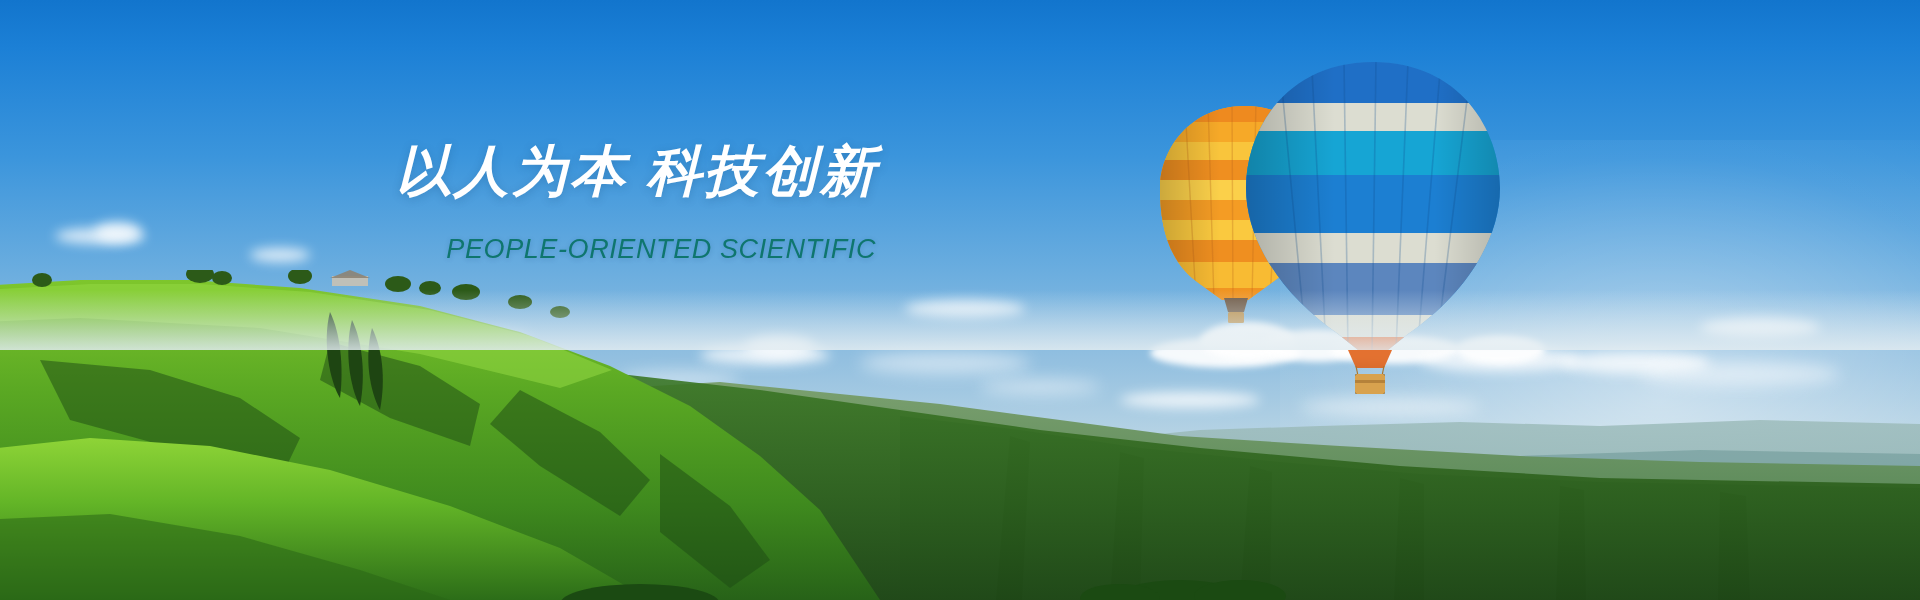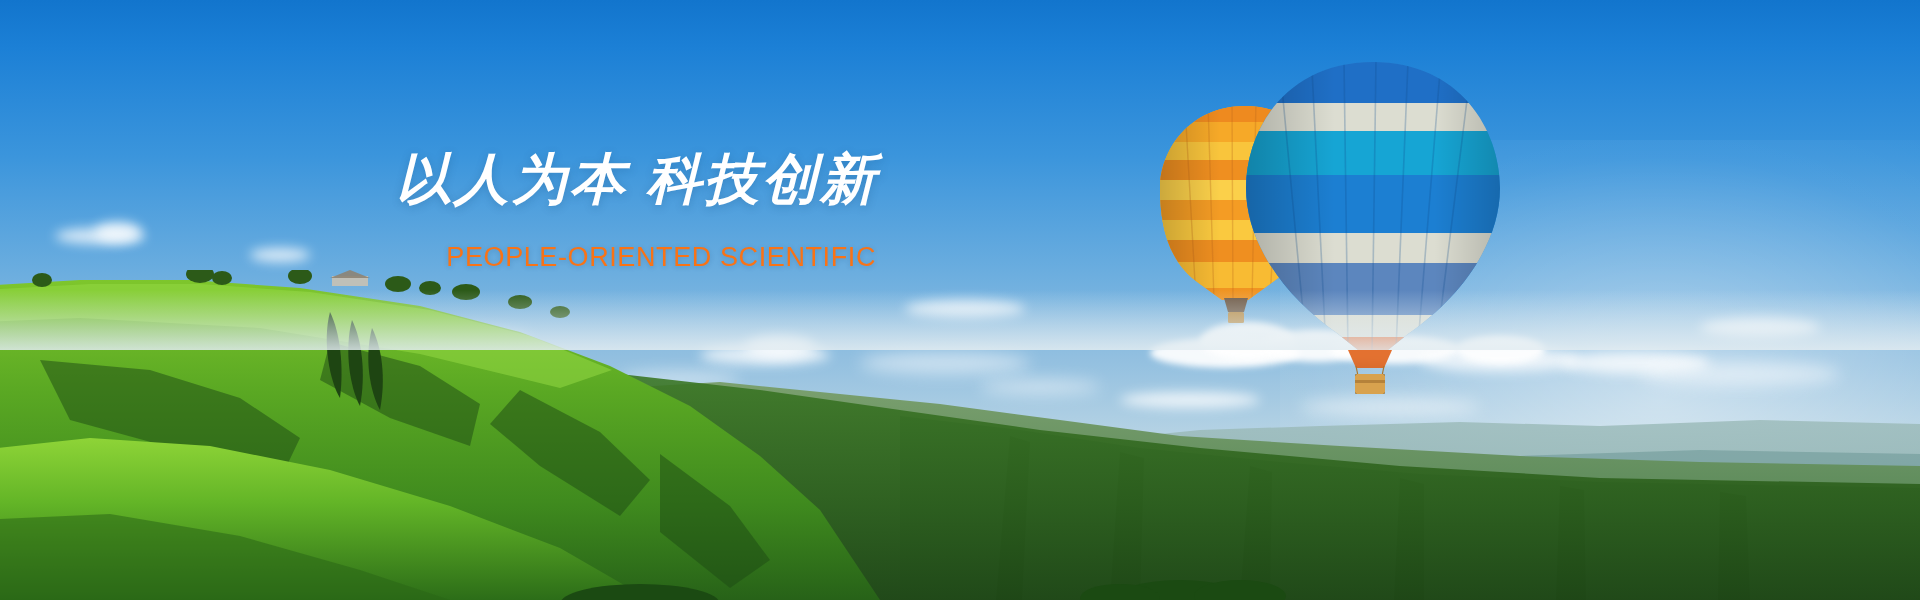--- a/index.html
+++ b/index.html
@@ -70,21 +70,21 @@
     bottom: 250px;
     width: 1920px;
     height: 60px;
     background: linear-gradient(to bottom, rgba(233,240,243,0) 0%, rgba(226,236,241,0.85) 100%);
   }
 
   
   .copy {
     position: absolute;
     left: 0;
-    top: 12px;
+    top: 4px;
     width: 1100px;
     height: 432px;
     pointer-events: none;
   }
   .headline {
     position: absolute;
     left: 396px;
     top: 140px;
     font-size: 55px;
     font-weight: bold;
@@ -94,27 +94,28 @@
     line-height: 1;
     white-space: nowrap;
     text-shadow: 0 2px 8px rgba(20,70,120,0.25);
   }
   .subtitle {
     position: absolute;
     left: 396px;
     top: 228px;
     width: 480px;
     text-align: right;
-    color: #f97316;
+    color: #0f766e;
     font-size: 27px;
     font-weight: 300;
     letter-spacing: 0.6px;
     line-height: 1.28;
     white-space: nowrap;
     text-shadow: 0 1px 5px rgba(20,70,120,0.22);
+    font-style: italic;
   }
   .subtitle .ln { display: block; }
 </style>
 </head>
 <body>
 
 <div id="banner">
 
   <div class="sky"></div>
   <div class="sun-glow"></div>

